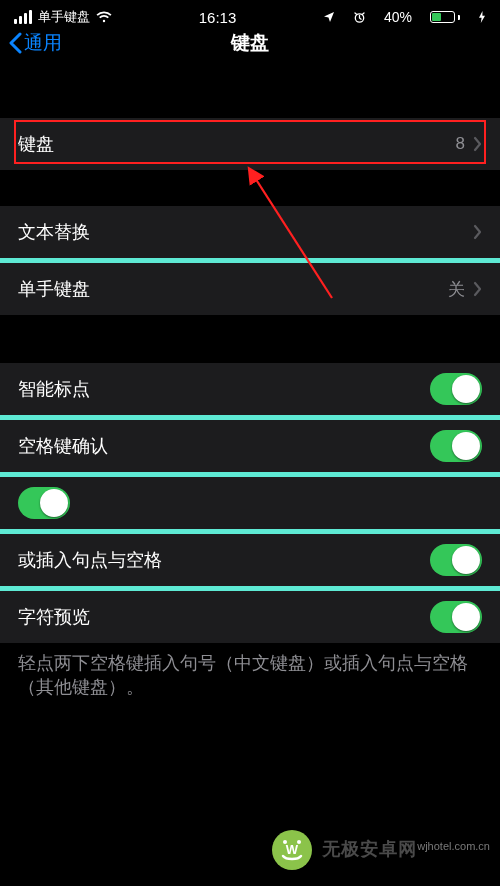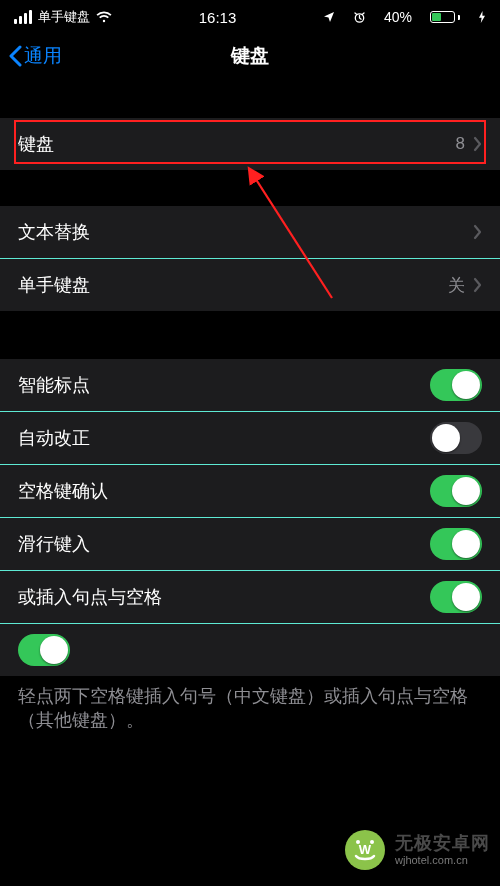--- a/index.html
+++ b/index.html
@@ -12,46 +12,46 @@
   .signal span:nth-child(2){height:8px}
   .signal span:nth-child(3){height:11px}
   .signal span:nth-child(4){height:14px}
   .carrier{font-size:13px}
   .wifi-ic svg{display:block}
   .time{font-size:15px;font-weight:400}
   .battery{display:flex;align-items:center;gap:3px}
   .batt-shell{position:relative;width:25px;height:12px;border:1px solid #fff;border-radius:3px;box-sizing:border-box}
   .batt-fill{position:absolute;left:1px;top:1px;bottom:1px;width:40%;background:#34c759;border-radius:1px}
   .batt-cap{width:2px;height:5px;background:#fff;border-radius:0 1px 1px 0}
-  .navbar{display:flex;align-items:center;height:52px;position:relative;background:#000}
+  .navbar{display:flex;align-items:flex-start;height:52px;position:relative;background:#000}
   .back{display:flex;align-items:center;color:#0a84ff;font-size:19px;position:absolute;left:8px;gap:2px}
   .chev-left{display:inline-block}
   .chev-left svg{display:block}
   .title{flex:1;text-align:center;font-size:19px;font-weight:600;color:#fff}
   .spacer{height:36px;background:#000}
   .group{background:#1c1c1e}
-  .cell{display:flex;align-items:center;padding:0 18px;height:52px;border-bottom:1px solid #5eead4}
+  .cell{display:flex;align-items:center;padding:0 18px;height:52px;border-bottom:5px solid #5eead4}
   .cell:last-child{border-bottom:none}
   .cell .label{flex:1;font-size:18px;color:#fff}
   .cell .value{font-size:17px;color:#8e8e93;margin-right:8px}
   .chev{color:#5a5a5e}
   .chev svg{display:block}
   .toggle{width:52px;height:32px;border-radius:16px;position:relative;flex:none}
   .toggle .knob{position:absolute;top:2px;width:28px;height:28px;border-radius:50%;background:#fff;box-shadow:0 1px 2px rgba(0,0,0,.5)}
   .toggle.on{background:#34c759}
   .toggle.on .knob{right:2px}
   .toggle.off{background:#39393d}
   .toggle.off .knob{left:2px}
   .footer-note{color:#8e8e93;font-size:18px;padding:8px 18px 12px 18px;line-height:1.35;background:#000}
   .highlight-box{position:absolute;border:2.5px solid #ff2020;pointer-events:none;box-sizing:border-box}
   .arrow-svg{position:absolute;pointer-events:none}
   .watermark{position:absolute;right:10px;bottom:14px;display:flex;align-items:center;gap:8px;pointer-events:none}
   .wm-logo{width:44px;height:44px;position:relative}
   .wm-logo svg{display:block}
-  .wm-text{display:flex;flex-direction:column;line-height:1.1}
+  .wm-text{display:flex;flex-direction:row;line-height:1.1}
   .wm-name{font-size:18px;color:#4a4a4a;font-weight:700;letter-spacing:1px}
   .wm-site{font-size:11px;color:#7a7a7a}
   .loc-ic svg,.alarm-ic svg,.bolt-ic svg{display:block}
 </style>
 </head>
 <body>
 
 <div class="statusbar">
   <div class="sb-left">
     <span class="signal">
@@ -147,44 +147,38 @@
 <div class="spacer" style="height:48px"></div>
 
 <div class="group">
   <div class="cell">
     <span class="label">智能标点</span>
     <span class="toggle on">
         <span class="knob"></span>
       </span>
   </div>
   <div class="cell">
-    <span class="label">自动改正</span>
-    <span class="toggle off">
-        <span class="knob"></span>
-      </span>
-  </div>
-  <div class="cell">
     <span class="label">空格键确认</span>
     <span class="toggle on">
         <span class="knob"></span>
       </span>
   </div>
   <div class="cell">
-    <span class="label">滑行键入</span>
     <span class="toggle on">
         <span class="knob"></span>
       </span>
   </div>
   <div class="cell">
     <span class="label">或插入句点与空格</span>
     <span class="toggle on">
         <span class="knob"></span>
       </span>
   </div>
   <div class="cell">
+    <span class="label">字符预览</span>
     <span class="toggle on">
         <span class="knob"></span>
       </span>
   </div>
 </div>
 
 <div class="footer-note">轻点两下空格键插入句号（中文键盘）或插入句点与空格（其他键盘）。</div>
 
 <div class="highlight-box" style="left:14px;top:120px;width:472px;height:44px"></div>
 

